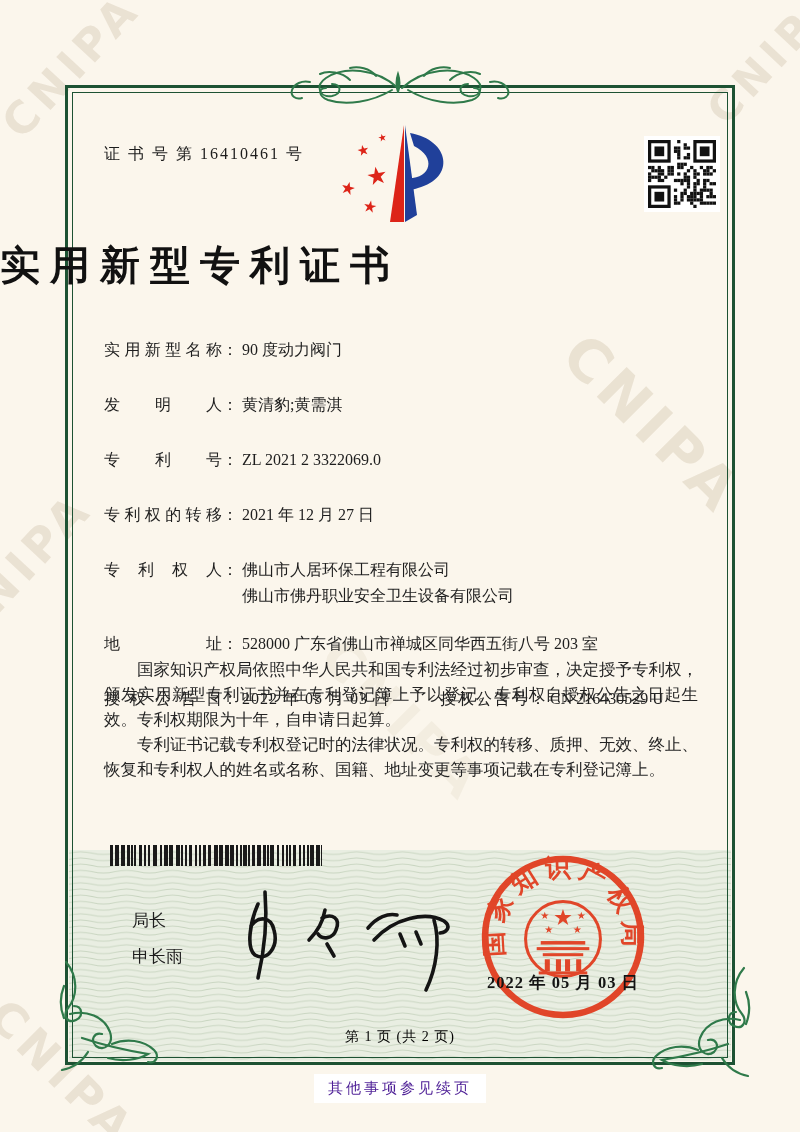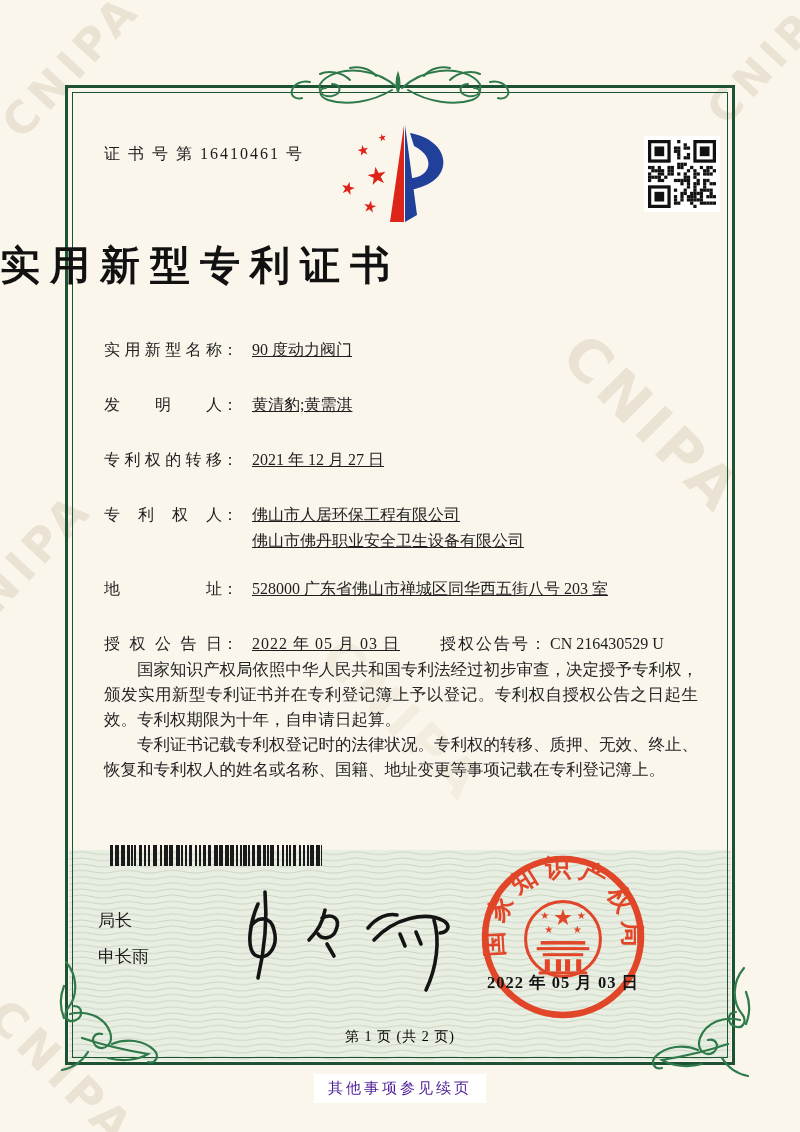--- a/index.html
+++ b/index.html
@@ -51,35 +51,35 @@
   }
   
   .fields{position:absolute;left:104px;top:337px;width:600px;font-size:16px;color:#1e1e1e;}
   .frow{margin-bottom:29px;line-height:26px;position:relative;}
   .flabel{
     display:inline-block;width:118px;
     text-align:justify;text-align-last:justify;
     vertical-align:top;
   }
   .colon{display:inline-block;vertical-align:top;}
-  .fval{display:inline-block;vertical-align:top;margin-left:10px;max-width:440px;text-decoration:underline;}
+  .fval{display:inline-block;vertical-align:top;max-width:440px;}
   .frow.patentee{margin-bottom:22px;}
   .frow.grant .fval{letter-spacing:1px;}
   .grant-right{position:absolute;left:326px;top:0;white-space:nowrap;}
   .grant-right .flabel2{letter-spacing:2px;margin-left:10px;}
   
   .paras{
     position:absolute;left:104px;top:657px;width:594px;
     font-size:16.5px;line-height:25px;text-align:justify;color:#242424;
   }
   .paras p{margin:0;text-indent:2em;}
   
   .barcode{position:absolute;left:110px;top:845px;width:212px;height:21px;}
   .officer{
-    position:absolute;left:98px;top:903px;
+    position:absolute;left:132px;top:903px;
     font-family:"Liberation Sans","DejaVu Sans",sans-serif;
     font-size:17px;color:#1d1d1d;line-height:36px;
   }
   .signature{position:absolute;left:228px;top:882px;}
   .seal{position:absolute;left:478px;top:852px;width:170px;height:170px;opacity:0.93;}
   .seal-date{
     position:absolute;left:478px;top:972px;width:170px;text-align:center;
     font-size:16.5px;letter-spacing:1px;color:#141414;font-weight:600;z-index:5;
   }
   .page-num{
@@ -313,20 +313,24 @@
   <div class="fields">
     <div class="frow">
       <span class="flabel">实用新型名称</span><span class="colon">：</span>
       <span class="fval">90 度动力阀门</span>
     </div>
     <div class="frow">
       <span class="flabel">发明人</span><span class="colon">：</span>
       <span class="fval">黄清豹;黄需淇</span>
     </div>
     <div class="frow">
+      <span class="flabel">专利号</span><span class="colon">：</span>
+      <span class="fval">ZL 2021 2 3322069.0</span>
+    </div>
+    <div class="frow">
       <span class="flabel">专利权的转移</span><span class="colon">：</span>
       <span class="fval">2021 年 12 月 27 日</span>
     </div>
     <div class="frow patentee">
       <span class="flabel">专利权人</span><span class="colon">：</span>
       <span class="fval">
         <span>佛山市人居环保工程有限公司</span><br>
         <span>佛山市佛丹职业安全卫生设备有限公司</span>
       </span>
     </div>

